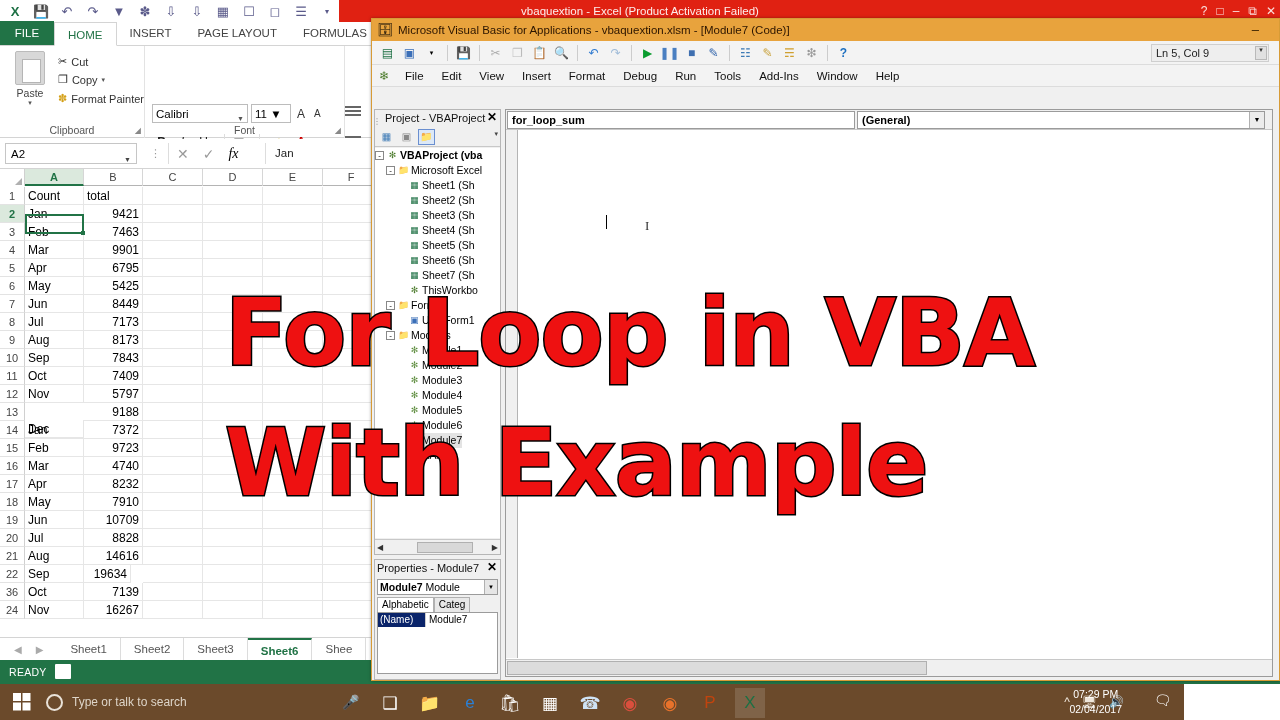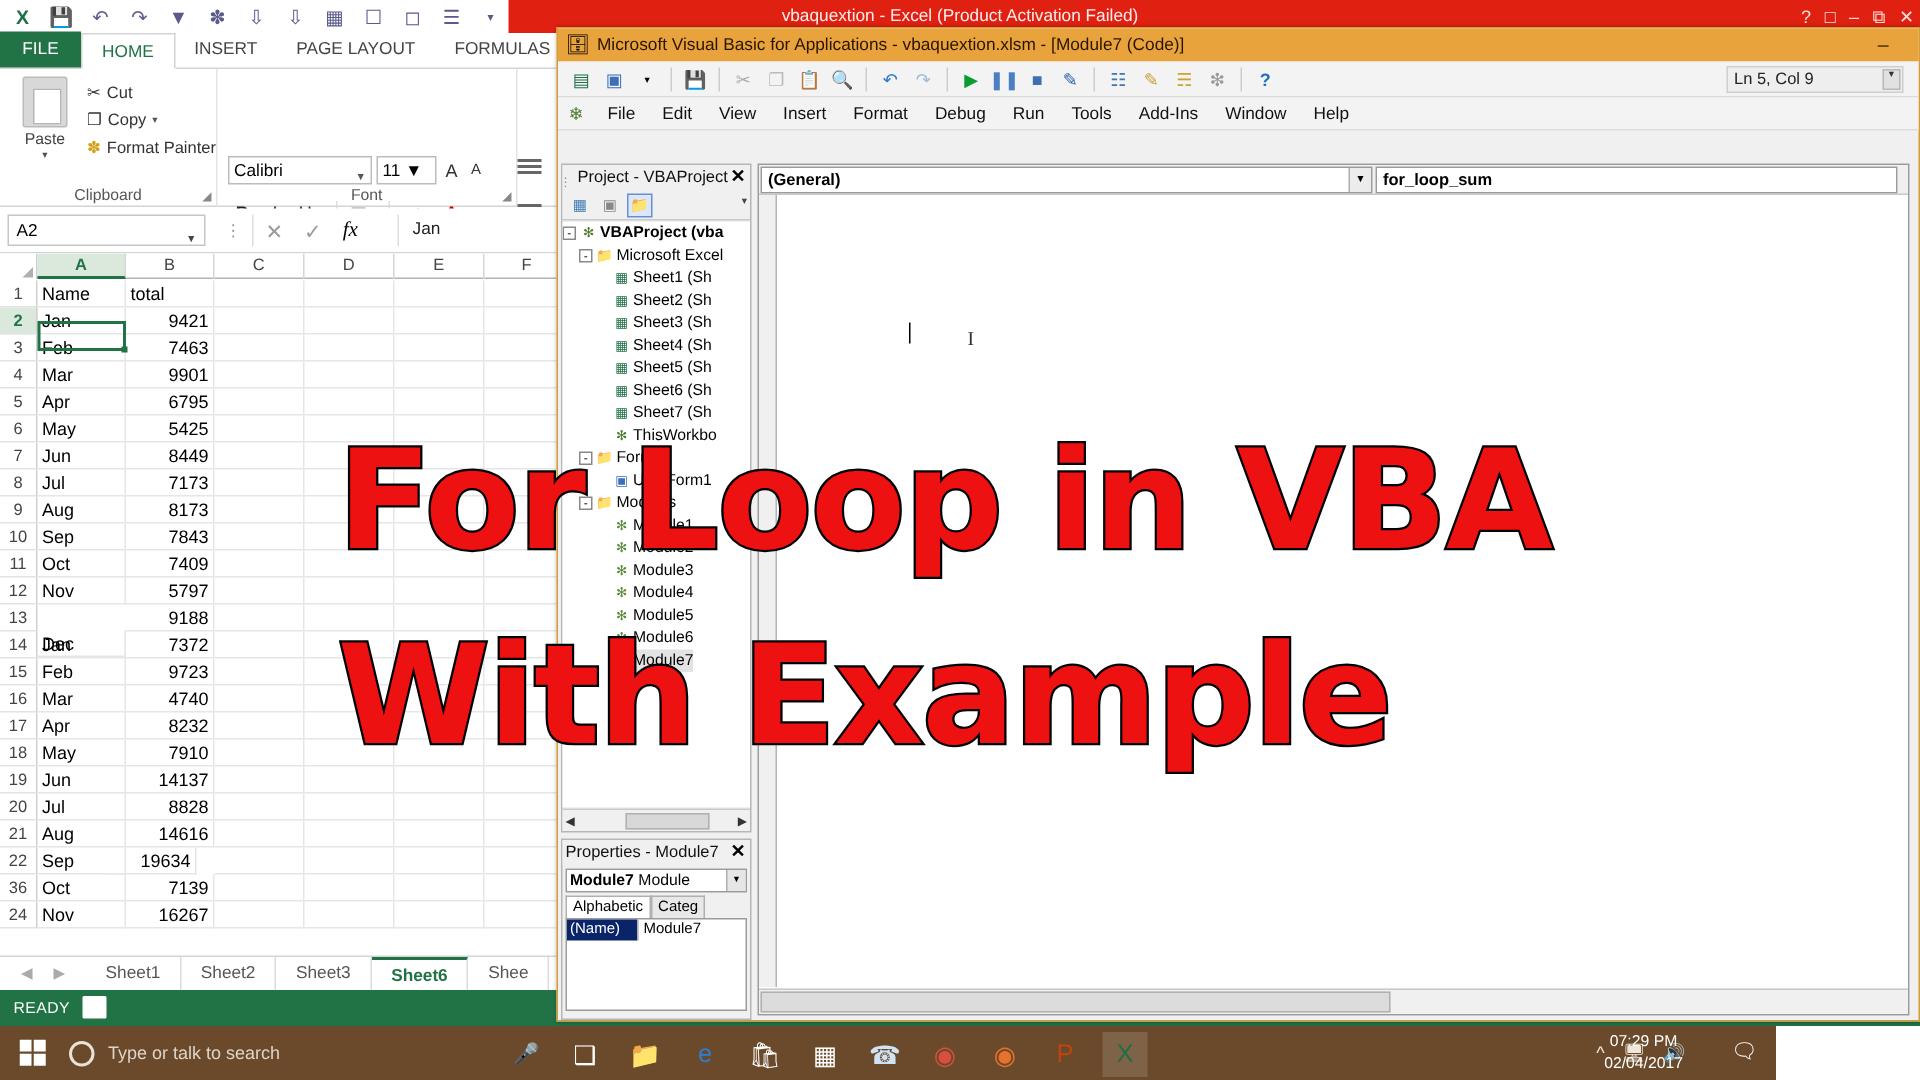--- a/index.html
+++ b/index.html
@@ -332,21 +332,21 @@
         <div class="rh" style="top: 306px;">17</div>
         <div class="rh" style="top: 324px;">18</div>
         <div class="rh" style="top: 342px;">19</div>
         <div class="rh" style="top: 360px;">20</div>
         <div class="rh" style="top: 378px;">21</div>
         <div class="rh" style="top: 396px;">22</div>
         <div class="rh" style="top: 414px;">36</div>
         <div class="rh" style="top: 432px;">24</div>
       </div>
     <div id="grid-cells">
-        <div class="cell" style="left: 25px; width: 59px; top: 18px;">Name</div>
+        <div class="cell" style="left: 25px; width: 59px; top: 18px;">Count</div>
         <div class="cell" style="left: 84px; width: 59px; top: 18px;">total</div>
         <div class="cell" style="left: 143px; width: 60px; top: 18px;"></div>
         <div class="cell" style="left: 203px; width: 60px; top: 18px;"></div>
         <div class="cell" style="left: 263px; width: 60px; top: 18px;"></div>
         <div class="cell" style="left: 323px; width: 57px; top: 18px;"></div>
         <div class="cell" style="left: 25px; width: 59px; top: 36px;">Jan</div>
         <div class="cell num" style="left: 84px; width: 59px; top: 36px;">9421</div>
         <div class="cell" style="left: 143px; width: 60px; top: 36px;"></div>
         <div class="cell" style="left: 203px; width: 60px; top: 36px;"></div>
         <div class="cell" style="left: 263px; width: 60px; top: 36px;"></div>
@@ -441,21 +441,21 @@
         <div class="cell" style="left: 203px; width: 60px; top: 306px;"></div>
         <div class="cell" style="left: 263px; width: 60px; top: 306px;"></div>
         <div class="cell" style="left: 323px; width: 57px; top: 306px;"></div>
         <div class="cell" style="left: 25px; width: 59px; top: 324px;">May</div>
         <div class="cell num" style="left: 84px; width: 59px; top: 324px;">7910</div>
         <div class="cell" style="left: 143px; width: 60px; top: 324px;"></div>
         <div class="cell" style="left: 203px; width: 60px; top: 324px;"></div>
         <div class="cell" style="left: 263px; width: 60px; top: 324px;"></div>
         <div class="cell" style="left: 323px; width: 57px; top: 324px;"></div>
         <div class="cell" style="left: 25px; width: 59px; top: 342px;">Jun</div>
-        <div class="cell num" style="left: 84px; width: 59px; top: 342px;">14137</div>
+        <div class="cell num" style="left: 84px; width: 59px; top: 342px;">10709</div>
         <div class="cell" style="left: 143px; width: 60px; top: 342px;"></div>
         <div class="cell" style="left: 203px; width: 60px; top: 342px;"></div>
         <div class="cell" style="left: 263px; width: 60px; top: 342px;"></div>
         <div class="cell" style="left: 323px; width: 57px; top: 342px;"></div>
         <div class="cell" style="left: 25px; width: 59px; top: 360px;">Jul</div>
         <div class="cell num" style="left: 84px; width: 59px; top: 360px;">8828</div>
         <div class="cell" style="left: 143px; width: 60px; top: 360px;"></div>
         <div class="cell" style="left: 203px; width: 60px; top: 360px;"></div>
         <div class="cell" style="left: 263px; width: 60px; top: 360px;"></div>
         <div class="cell" style="left: 323px; width: 57px; top: 360px;"></div>
@@ -688,26 +688,26 @@
     <div class="prop-grid">
       <div class="prow">
         <span class="pname">(Name)</span>
         <span class="pval">Module7</span>
       </div>
     </div>
   </div>
 
   <div class="code-win">
     <div class="code-combos">
+      <div class="ccombo" style="width:348px;">
+        <span>for_loop_sum</span>
+      </div>
       <div class="ccombo" style="width:408px;">
         <span>(General)</span>
         <span class="cbtn">▼</span>
-      </div>
-      <div class="ccombo" style="width:348px;">
-        <span>for_loop_sum</span>
       </div>
     </div>
     <div class="code-area">
       <div class="code-margin"></div>
       <div class="caret"></div>
       <div class="ibeam">I</div>
     </div>
     <div class="code-hscroll">
       <div class="thumb"></div>
     </div>

